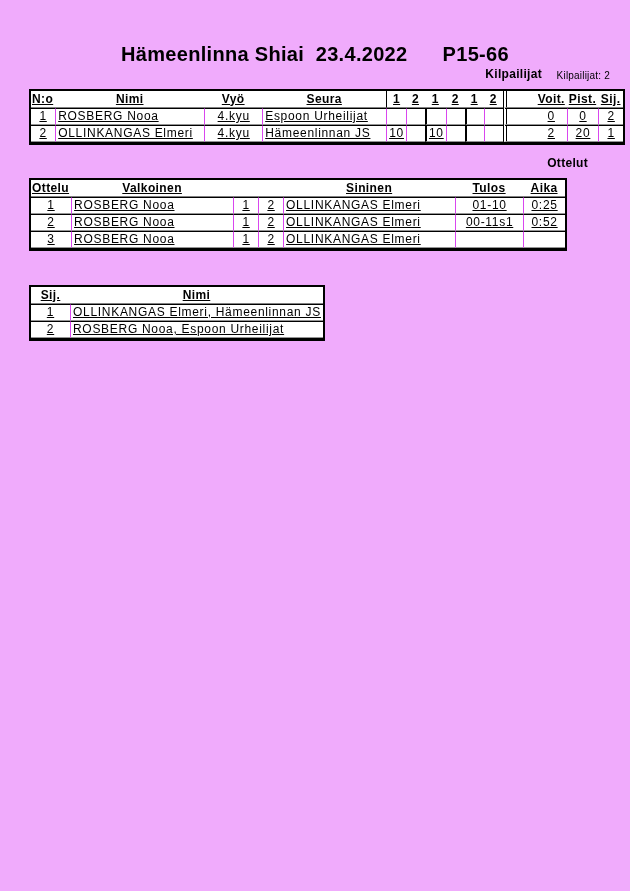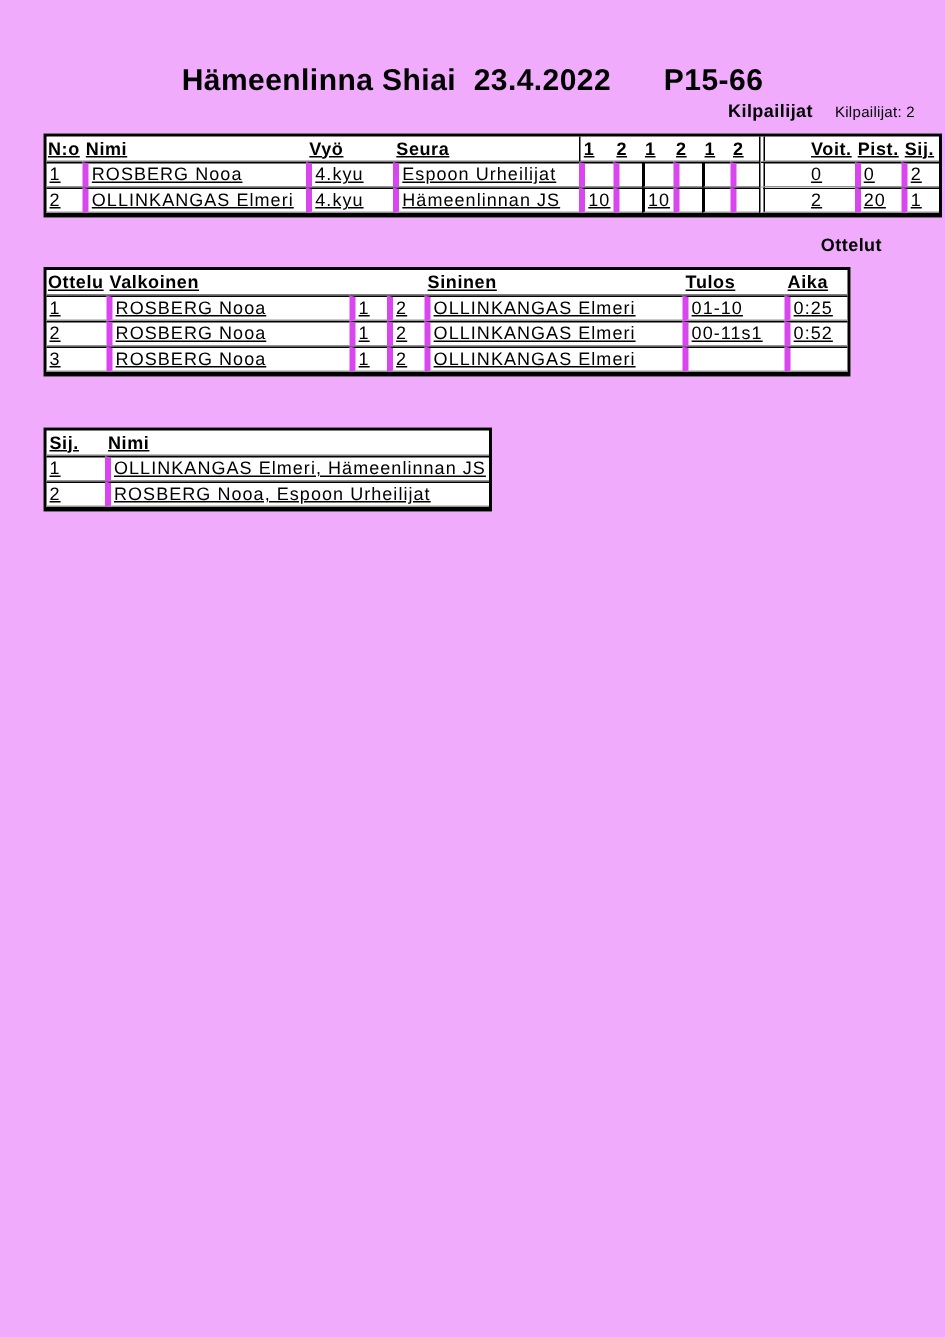--- a/index.html
+++ b/index.html
@@ -28,25 +28,25 @@
   }
   .t-kilpailijat { top:89px;  left:29px; }
   .t-ottelut     { top:178px; left:29px; }
   .t-tulokset    { top:285px; left:29px; }
   td {
     box-sizing:border-box; height:17px; padding:0 2px; line-height:15px;
     font-size:12px; letter-spacing:0.7px; white-space:nowrap; overflow:hidden;
   }
   thead td { font-weight:700; letter-spacing:0.4px; border-bottom:1px solid #808080; }
   tbody td { border-top:1px solid #000; border-bottom:1px solid #949494; }
-  tbody td.vl  { border-left:4px solid #d946ef; }
+  tbody td.vl  { border-left:1px solid #d946ef; }
   tbody td.vl2 { border-left:2px solid #000; }
   td.voitl { border-left:4px double #000;padding-left:31px; }
   thead td.gl { border-left:1px solid #000; }
-  .c { text-align:left; }
+  .c { text-align:center; }
   .l { text-align:left; }
   .edge { padding-left:1px; }
 </style>
 </head>
 <body>
 
 <div class="page">
 
   <div class="page-title">Hämeenlinna Shiai  23.4.2022      P15-66</div>
   <div class="section-heading heading-kilpailijat">Kilpailijat</div>

